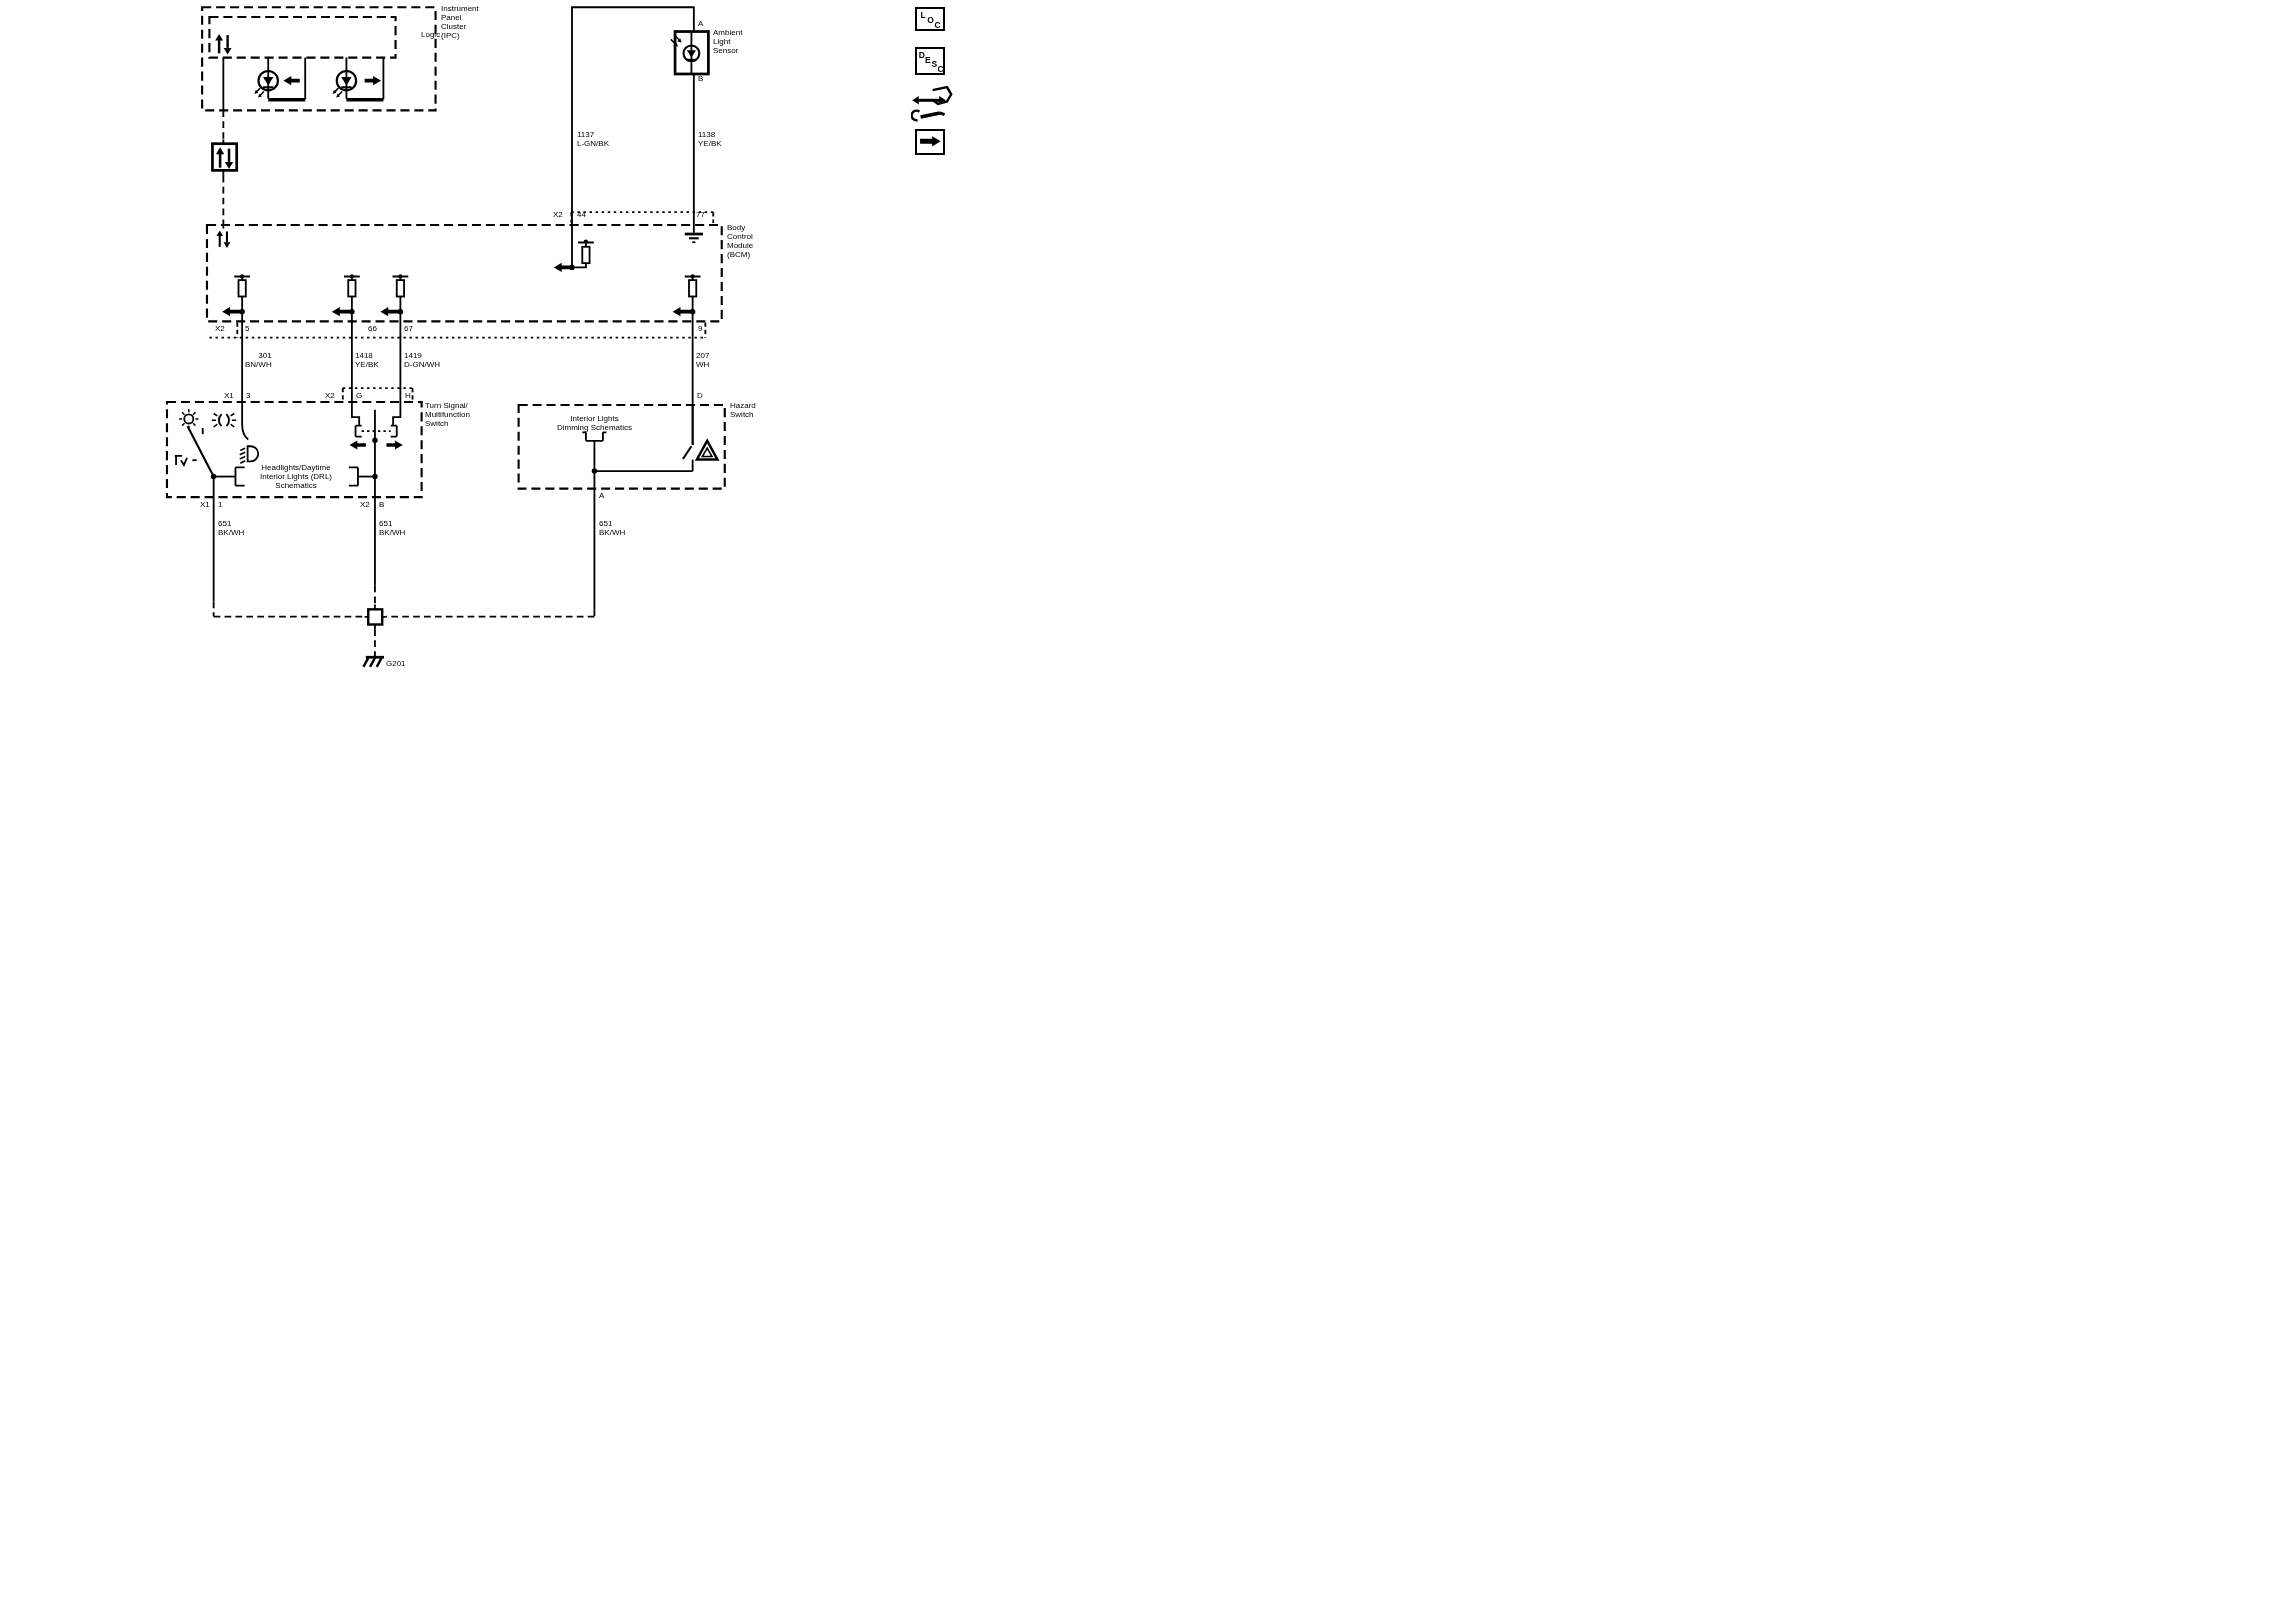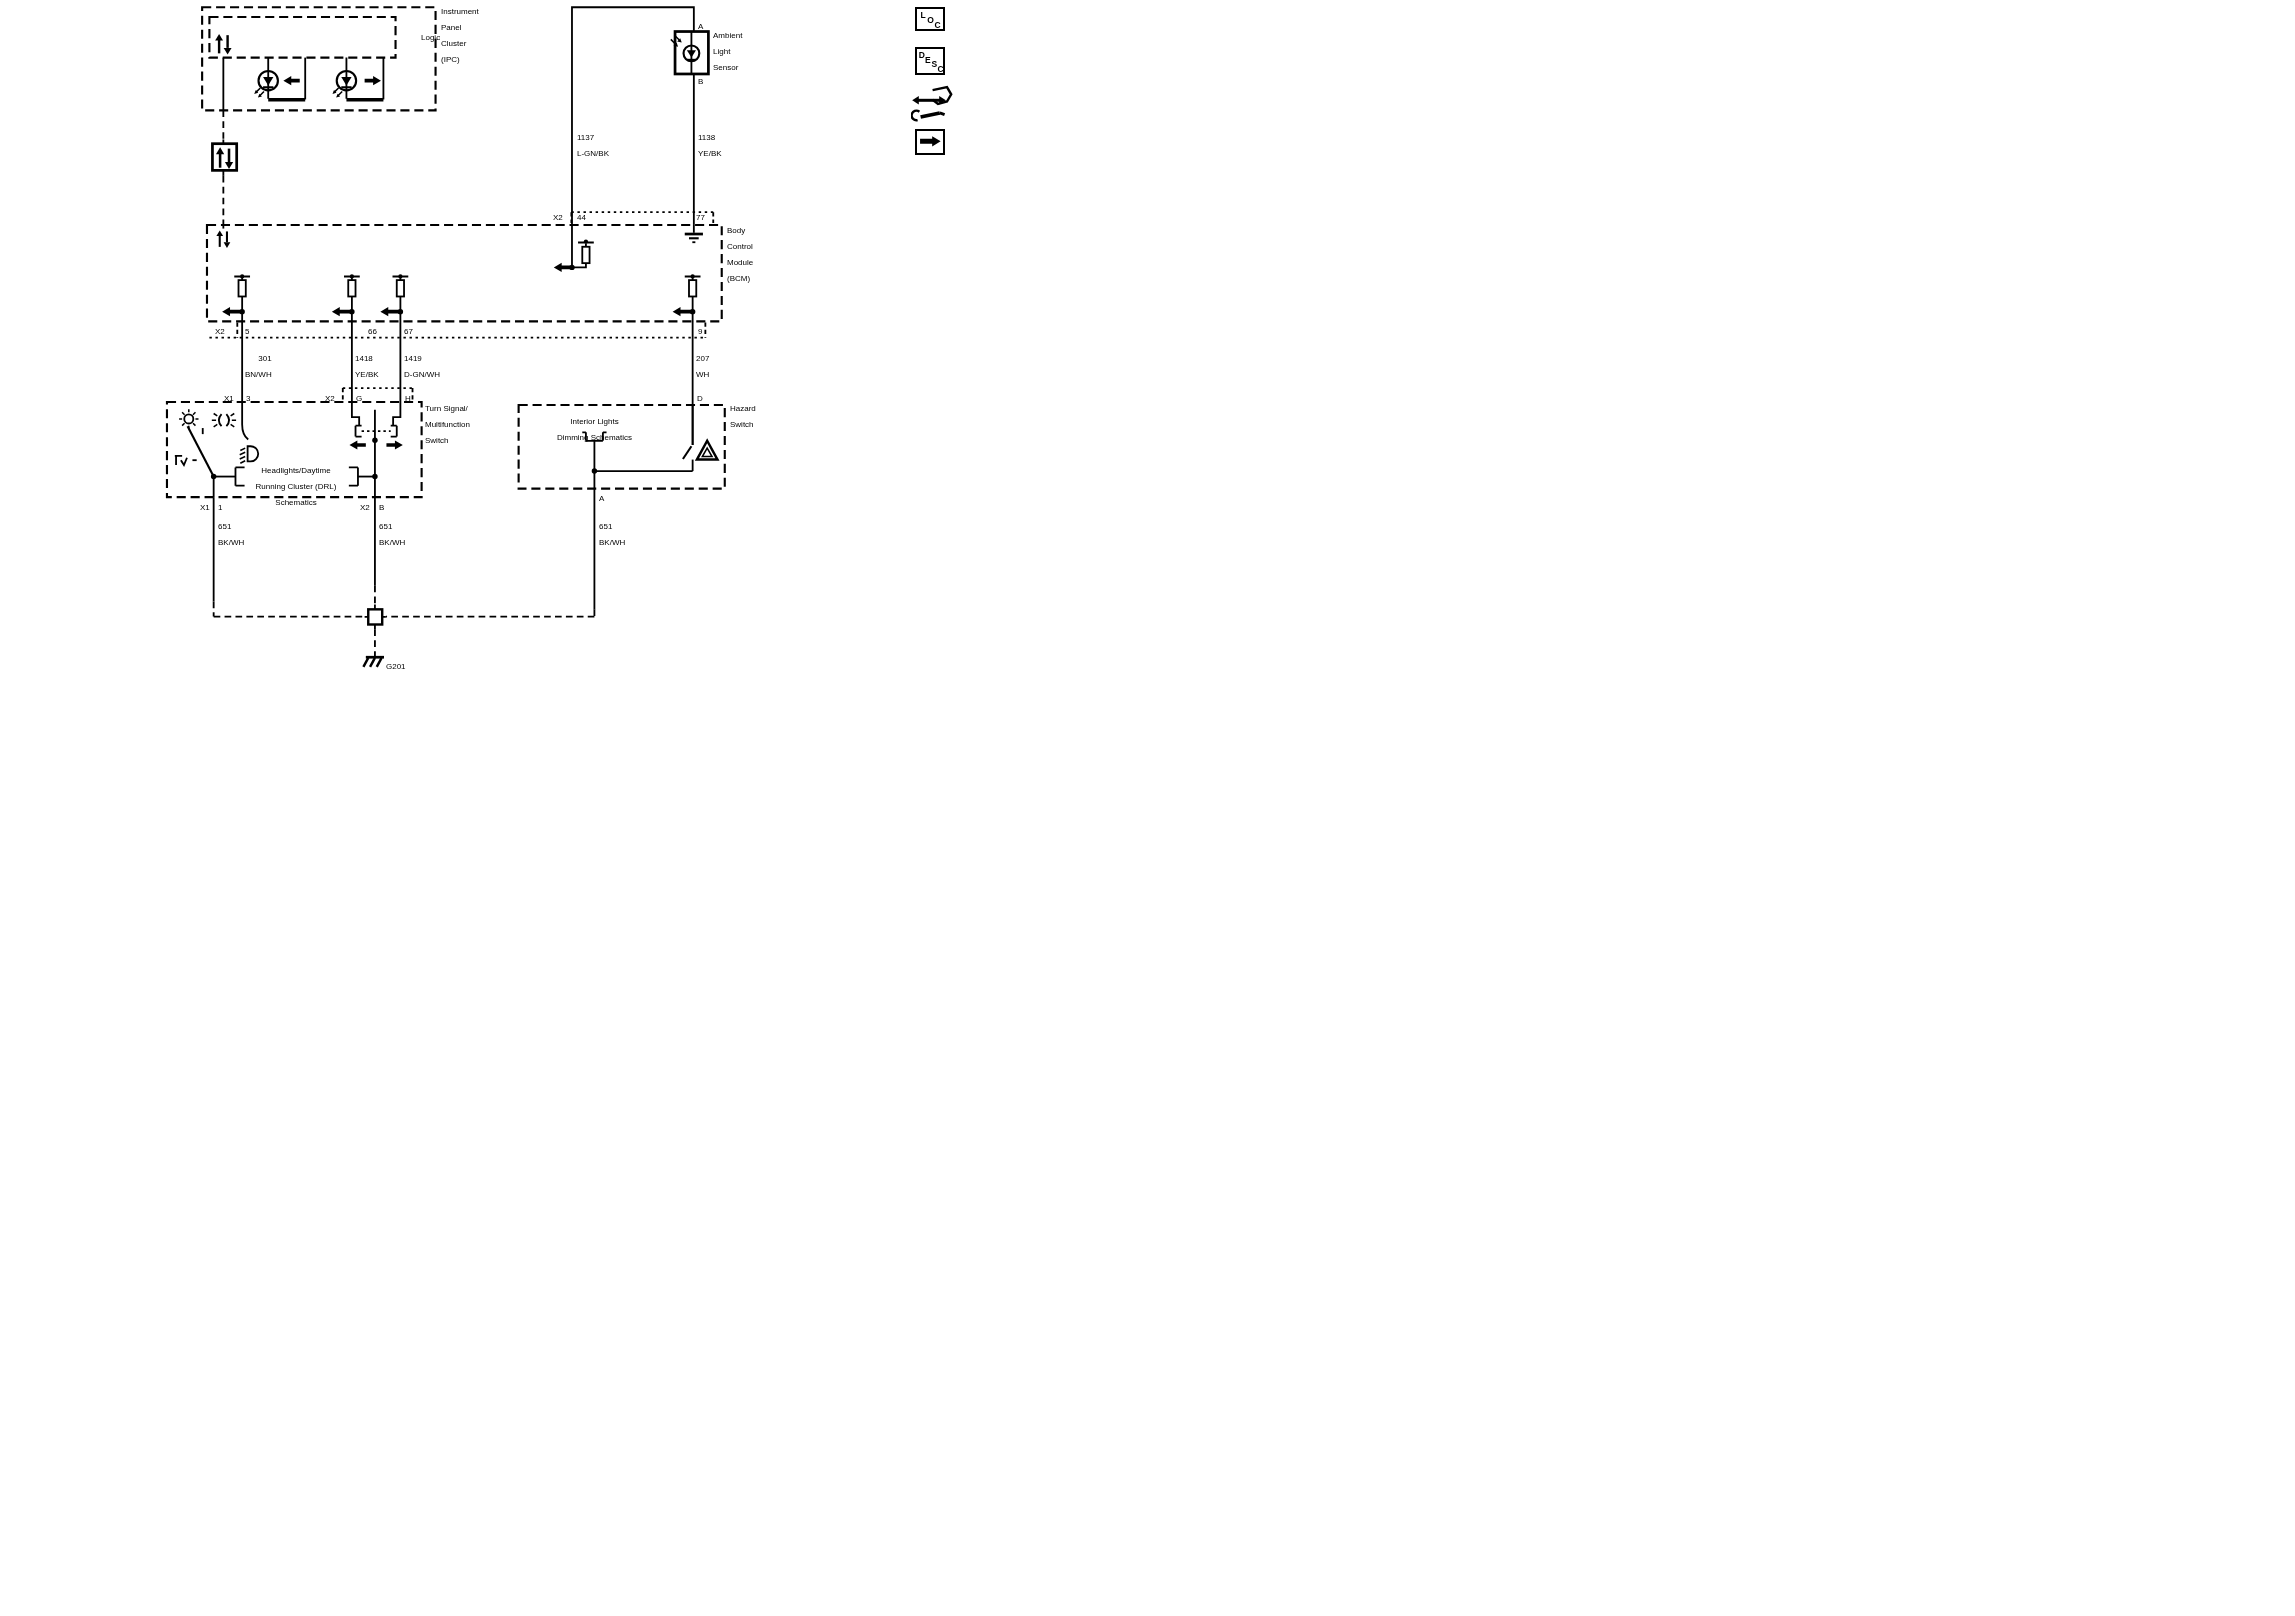--- a/index.html
+++ b/index.html
@@ -1,19 +1,19 @@
 <!DOCTYPE html>
 <html style="font-size:9.7px"><head>
 <meta charset="utf-8">
 <style>
   html,body{margin:0;padding:0;background:#ffffff;}
   #canvas{position:relative;width:956px;height:673px;background:#ffffff;overflow:hidden;
           font-family:"Liberation Sans", sans-serif;}
   #diagram-svg{position:absolute;left:0;top:0;}
-  .lbl{position:absolute;font-size:8px;line-height:16px;color:#000;white-space:pre-line;}
+  .lbl{position:absolute;font-size:8px;line-height:9px;color:#000;white-space:pre-line;}
   .ctr{text-align:center;}
   .tool-btn{position:absolute;border:2.4px solid #000;background:#fff;box-sizing:border-box;}
   .tool-btn span{position:absolute;font-size:8.5px;font-weight:bold;color:#000;}
   .tool-plain{position:absolute;}
 </style>
 </head>
 <body>
 
 <div id="canvas">
 
@@ -286,21 +286,21 @@
 Multifunction
 Switch</div>
 
   <div class="lbl" style="left:697px;top:391px;">D</div>
   <div class="lbl" style="left:730px;top:401px;">Hazard
 Switch</div>
   <div class="lbl ctr" style="left:546px;top:414px;width:97px;">Interior Lights
 Dimming Schematics</div>
 
   <div class="lbl ctr" style="left:244px;top:463px;width:104px;">Headlights/Daytime
-Running Cluster (DRL)
+Interior Lights (DRL)
 Schematics</div>
 
   <div class="lbl" style="left:200px;top:500px;">X1</div>
   <div class="lbl" style="left:218px;top:500px;">1</div>
   <div class="lbl" style="left:360px;top:500px;">X2</div>
   <div class="lbl" style="left:379px;top:500px;">B</div>
   <div class="lbl" style="left:599px;top:491px;">A</div>
 
   <div class="lbl" style="left:218px;top:519px;">651
 BK/WH</div>

